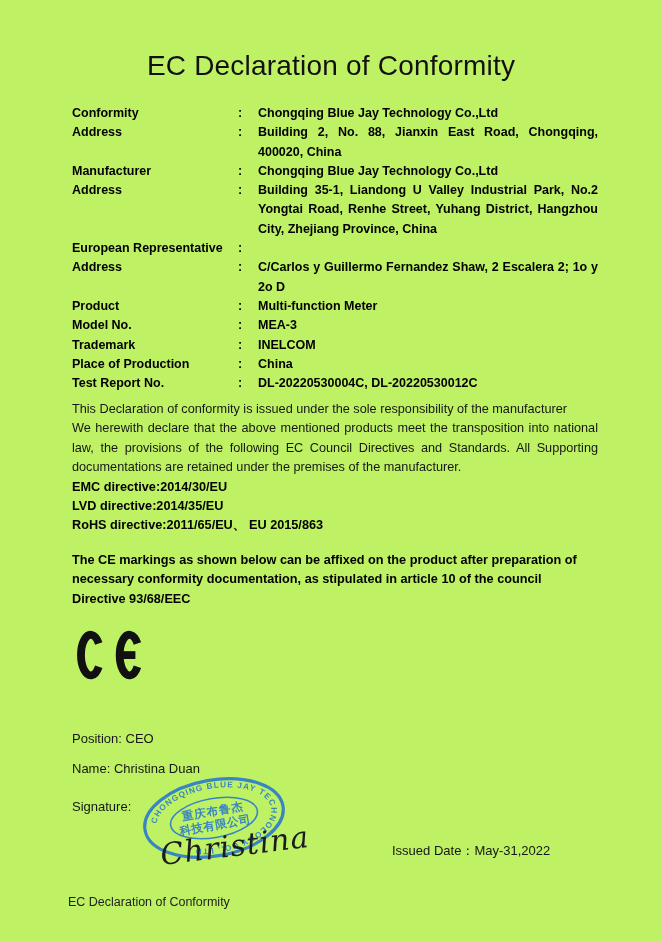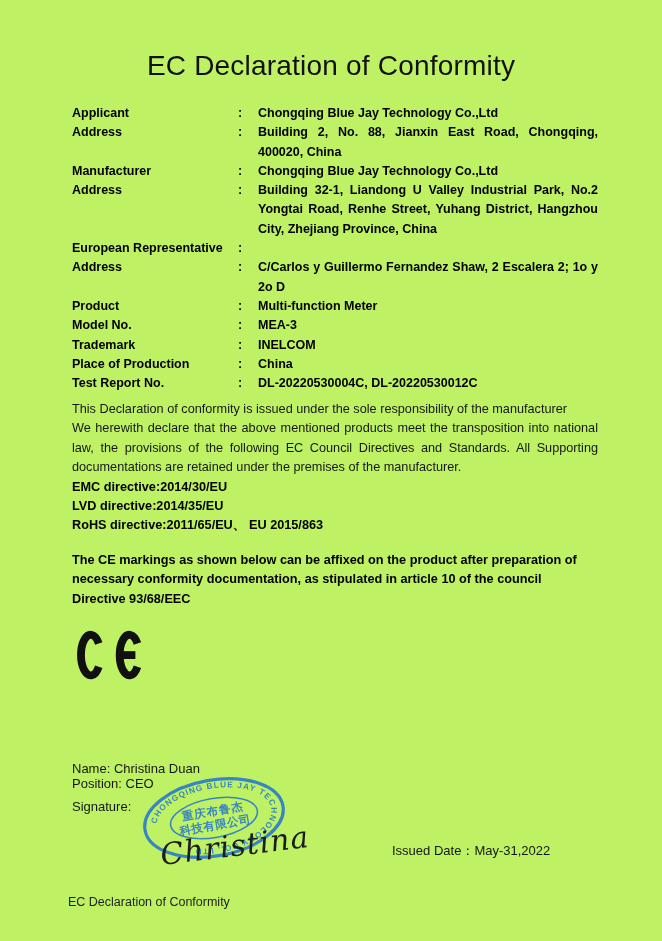--- a/index.html
+++ b/index.html
@@ -20,21 +20,21 @@
   
   .decl{position:absolute;top:400px;left:72px;width:526px;font-size:12.7px;line-height:19.4px;color:#161616;}
   .decl .para{text-align:justify;}
   .directive{font-weight:bold;color:#000;}
   .ce-note{margin-top:15px;}
   .ce-note div{font-weight:bold;color:#000;white-space:nowrap;}
   
   .ce-mark{position:absolute;left:76px;top:627px;}
   
   .signline{position:absolute;left:72px;font-size:13px;color:#161616;}
-  .pos-line{top:731px;margin-top:45px;}
+  .pos-line{top:731px;}
   .name-line{top:761px;text-align:right;}
   .sig-line{top:799px;}
   
   .stamp{position:absolute;left:134px;top:768px;transform:rotate(-10deg);opacity:0.92;}
   .stamp text{font-family:"Liberation Sans","DejaVu Sans",sans-serif;}
   
   .sig-script{
     position:absolute;left:160px;top:828px;font-family:"DejaVu Serif",serif;
     font-style:italic;font-size:30px;color:#1c1c1c;transform:rotate(-7deg);letter-spacing:1px;
   }
@@ -43,38 +43,38 @@
 </style>
 </head>
 <body>
 
 <div id="page">
 
   <div class="doc-title">EC Declaration of Conformity</div>
 
   <div class="info">
     <div class="row">
-      <div class="label">Applicant</div>
+      <div class="label">Conformity</div>
       <div class="colon">:</div>
       <div class="value">Chongqing Blue Jay Technology Co.,Ltd</div>
     </div>
     <div class="row">
       <div class="label">Address</div>
       <div class="colon">:</div>
       <div class="value">Building 2, No. 88, Jianxin East Road, Chongqing, 400020, China</div>
     </div>
     <div class="row">
       <div class="label">Manufacturer</div>
       <div class="colon">:</div>
       <div class="value">Chongqing Blue Jay Technology Co.,Ltd</div>
     </div>
     <div class="row">
       <div class="label">Address</div>
       <div class="colon">:</div>
-      <div class="value">Building 32-1, Liandong U Valley Industrial Park, No.2 Yongtai Road, Renhe Street, Yuhang District, Hangzhou City, Zhejiang Province, China</div>
+      <div class="value">Building 35-1, Liandong U Valley Industrial Park, No.2 Yongtai Road, Renhe Street, Yuhang District, Hangzhou City, Zhejiang Province, China</div>
     </div>
     <div class="row">
       <div class="label">European Representative</div>
       <div class="colon">:</div>
     </div>
     <div class="row">
       <div class="label">Address</div>
       <div class="colon">:</div>
       <div class="value">C/Carlos y Guillermo Fernandez Shaw, 2 Escalera 2; 1o y 2o D</div>
     </div>

